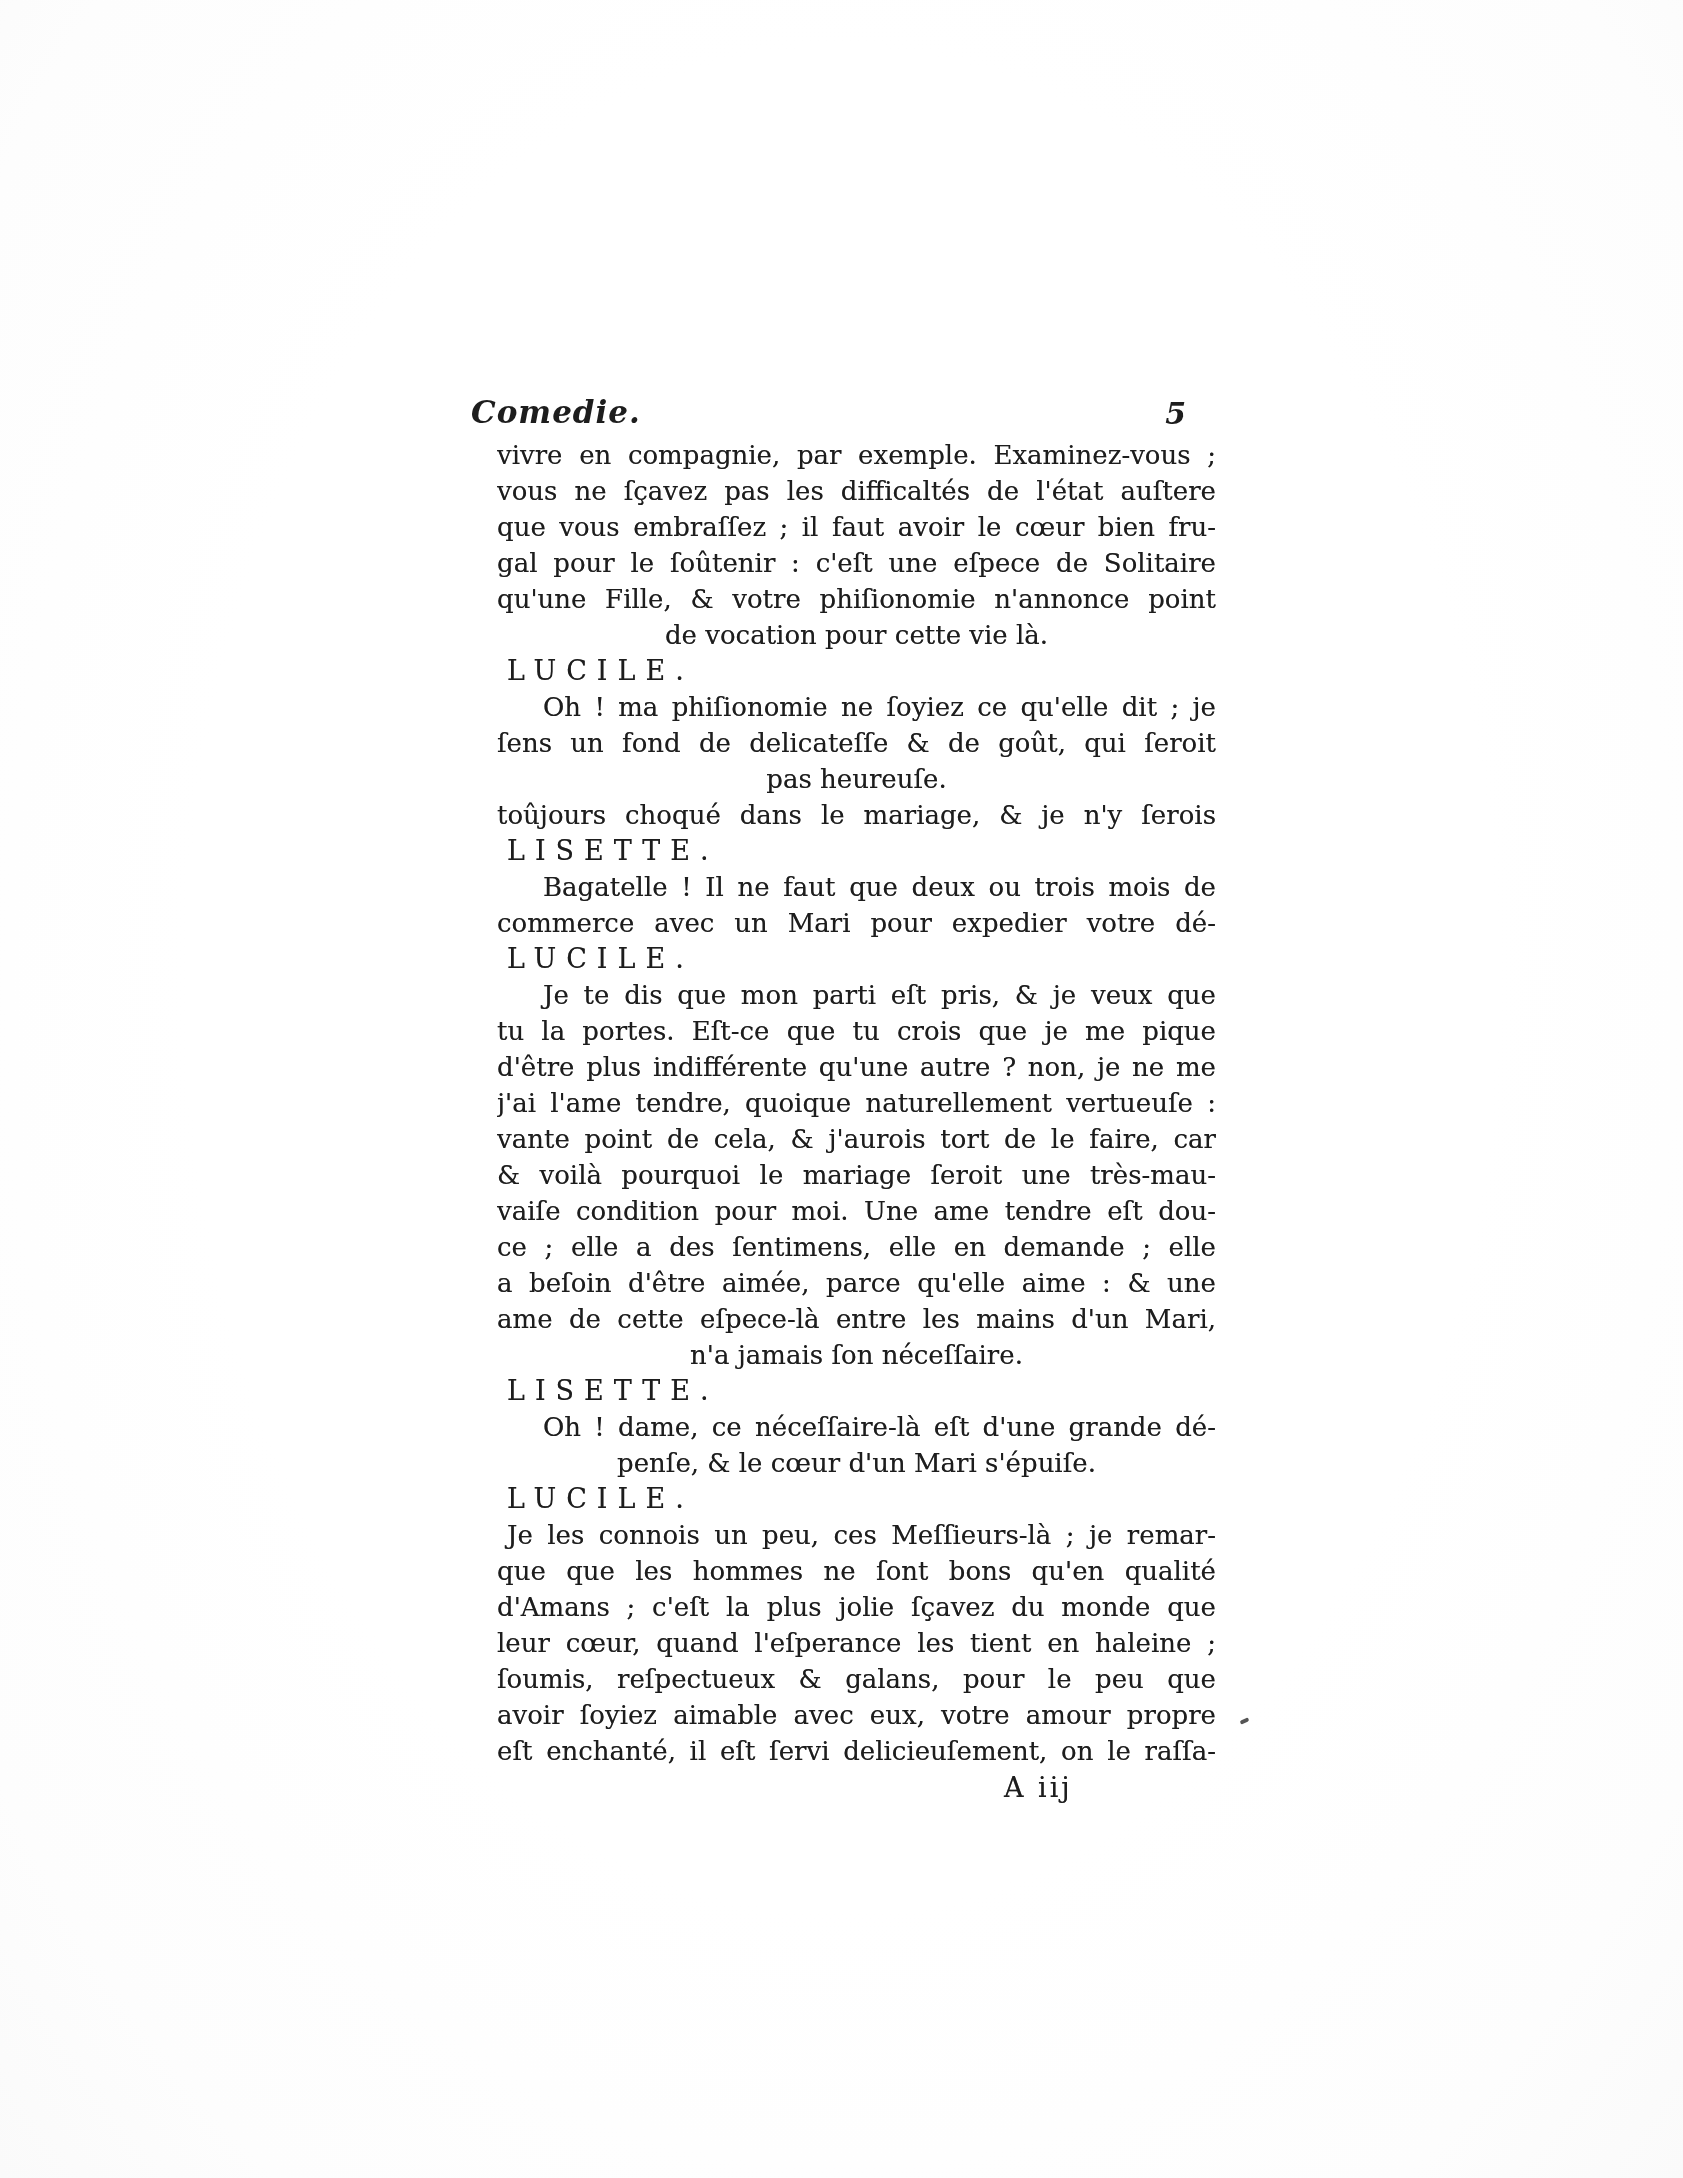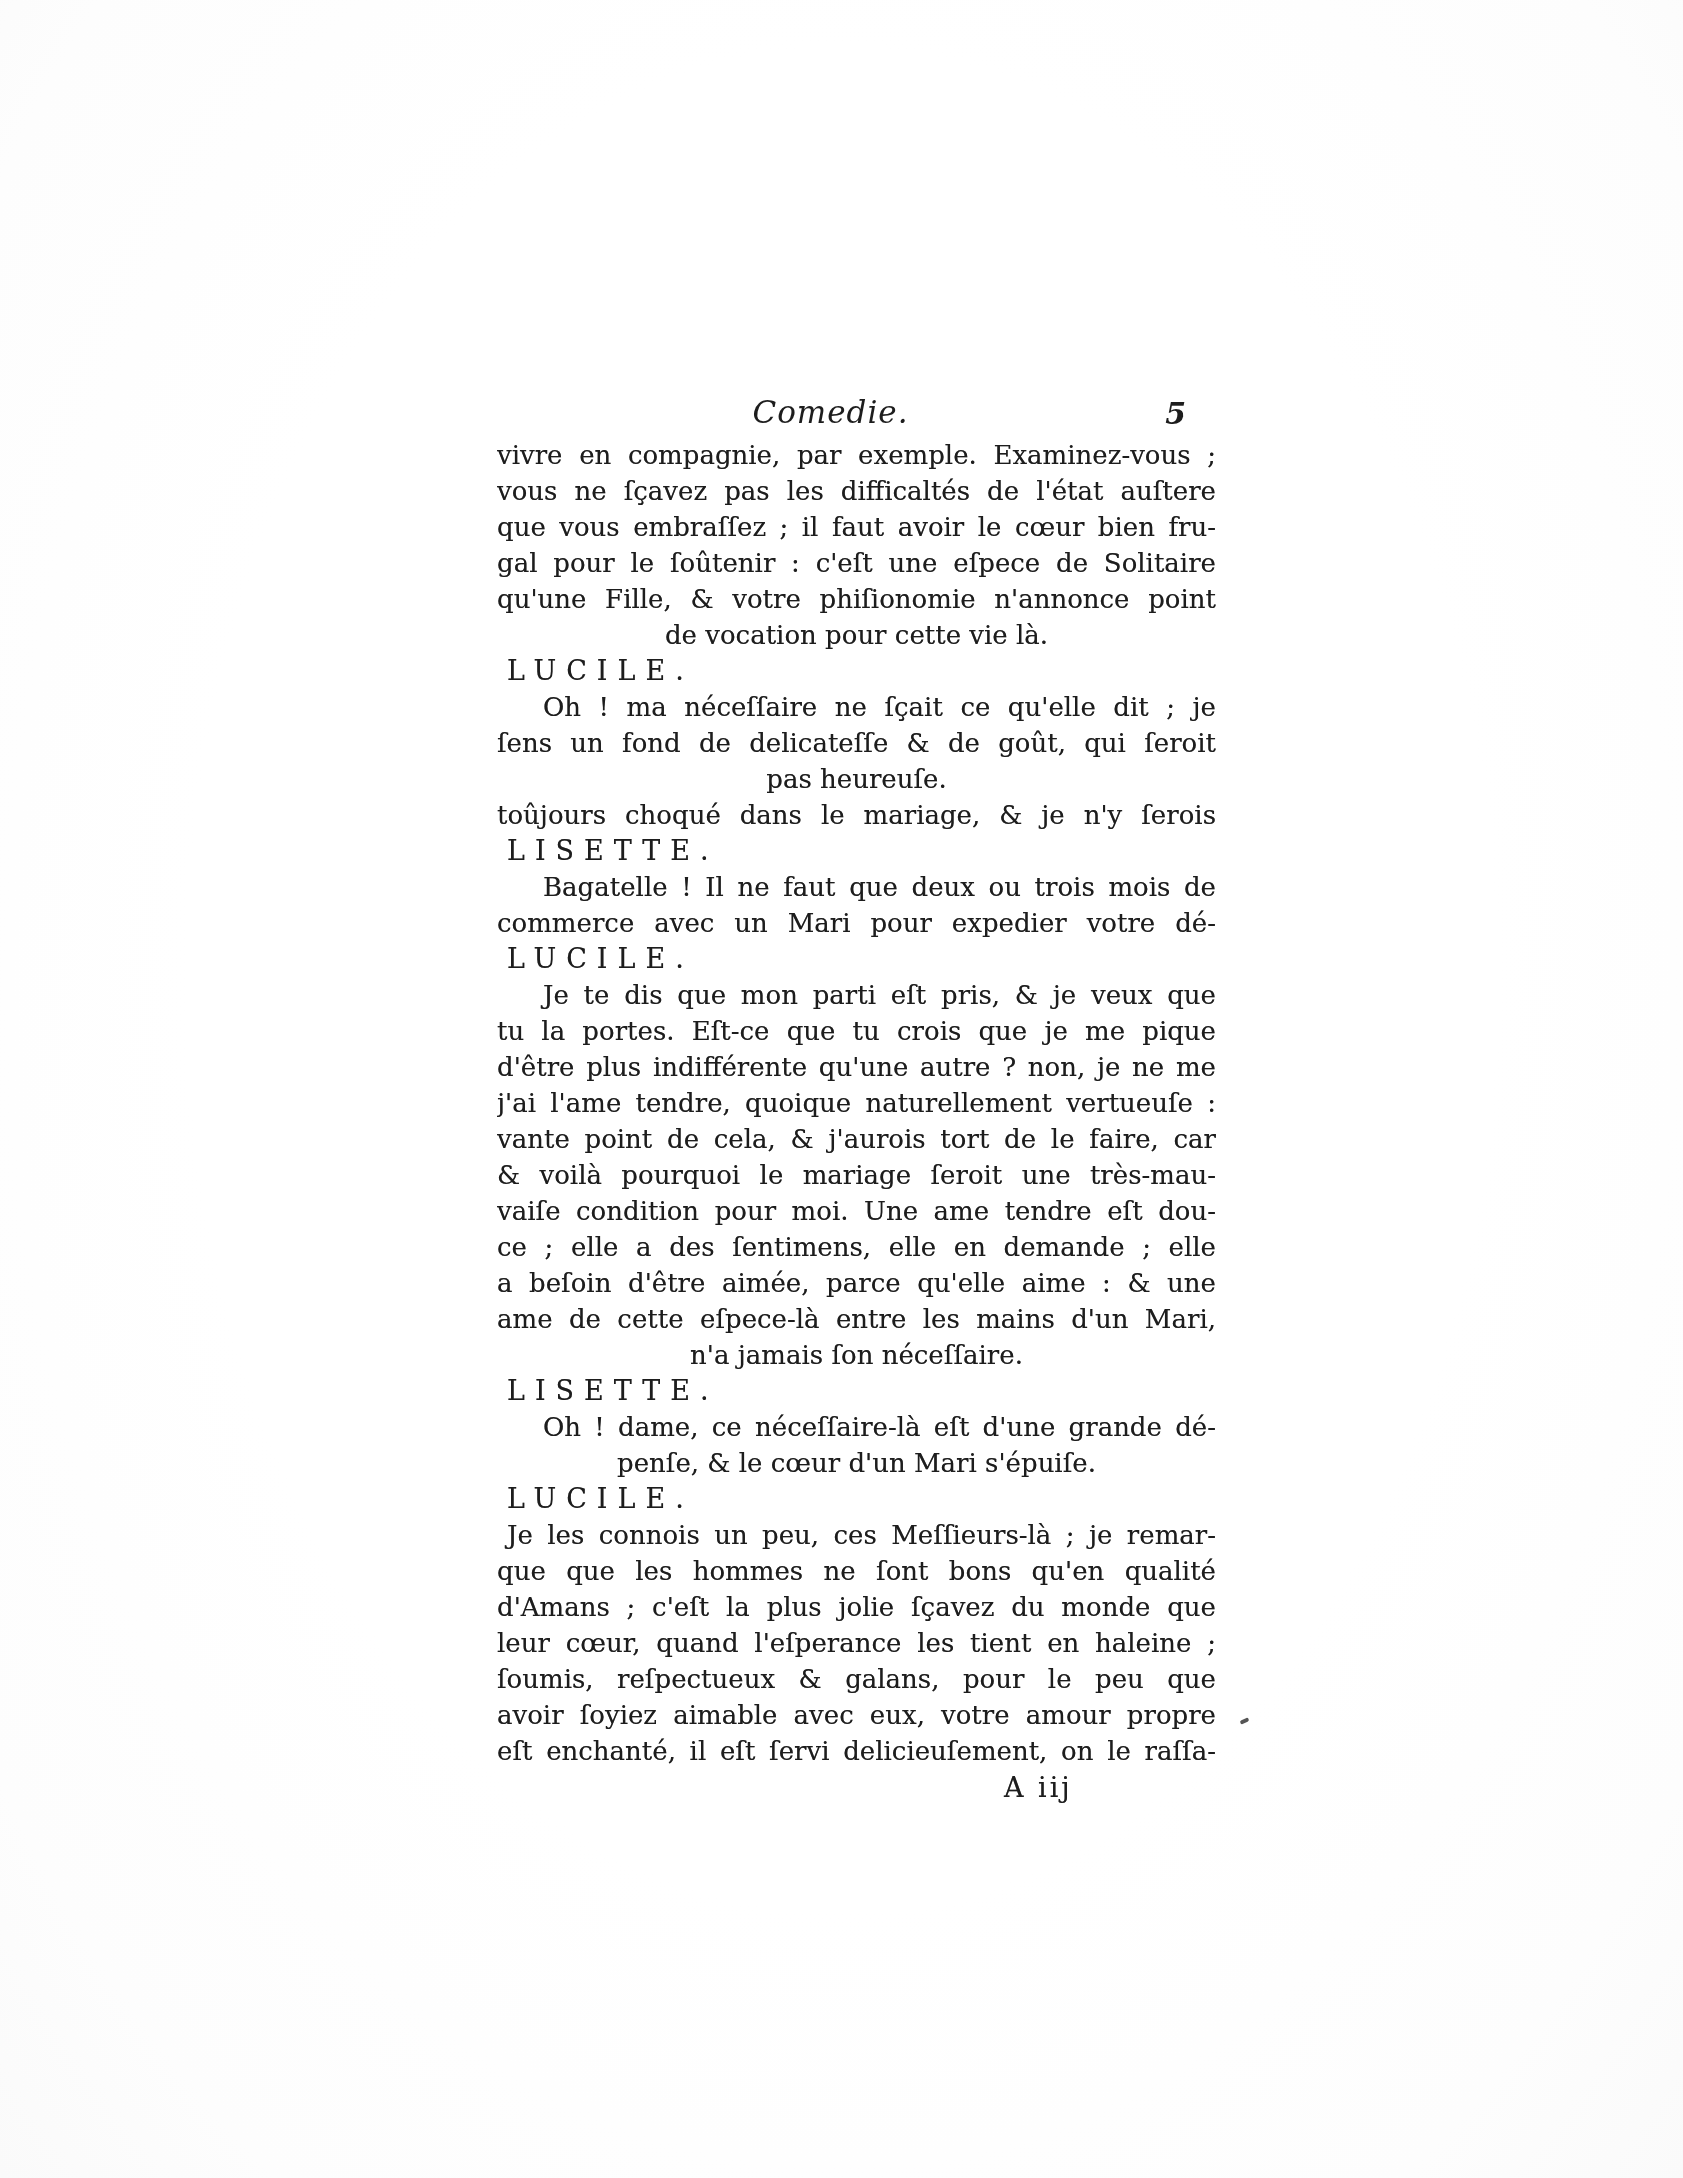--- a/index.html
+++ b/index.html
@@ -19,23 +19,23 @@
   .header-row {
     position: absolute;
     left: 485px;
     top: 392px;
     width: 719px;
     height: 40px;
     line-height: 40px;
   }
   .running-title {
     display: block;
-    text-align: center;
+    text-align: left;
     font-style: italic;
-    font-weight: normal;
+    font-weight: bold;
     font-size: 31px;
     letter-spacing: 1px;
     transform: translateX(-14px);
   }
   .page-number {
     position: absolute;
     right: 18px;
     top: 2px;
     font-style: italic;
     font-weight: bold;
@@ -115,21 +115,21 @@
 
     <div class="line full">vivre en compagnie, par exemple. Examinez-vous ;</div>
     <div class="line full">vous ne ſçavez pas les difficaltés de l'état auſtere</div>
     <div class="line full">que vous embraſſez ; il faut avoir le cœur bien fru-</div>
     <div class="line full">gal pour le ſoûtenir : c'eſt une eſpece de Solitaire</div>
     <div class="line full">qu'une Fille, &amp; votre phiſionomie n'annonce point</div>
     <div class="line end">de vocation pour cette vie là.</div>
 
     <div class="speaker">LUCILE.</div>
 
-    <div class="line full indent-lg">Oh ! ma néceſſaire ne ſçait ce qu'elle dit ; je</div>
+    <div class="line full indent-lg">Oh ! ma phiſionomie ne ſoyiez ce qu'elle dit ; je</div>
     <div class="line full">ſens un fond de delicateſſe &amp; de goût, qui ſeroit</div>
     <div class="line end">pas heureuſe.</div>
     <div class="line full">toûjours choqué dans le mariage, &amp; je n'y ſerois</div>
 
     <div class="speaker">LISETTE.</div>
 
     <div class="line full indent-lg">Bagatelle ! Il ne faut que deux ou trois mois de</div>
     <div class="line full">commerce avec un Mari pour expedier votre dé-</div>
 
     <div class="speaker">LUCILE.</div>

